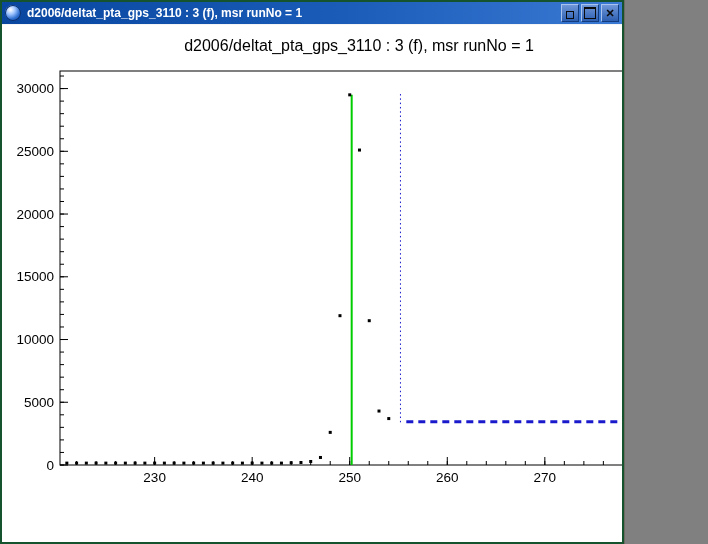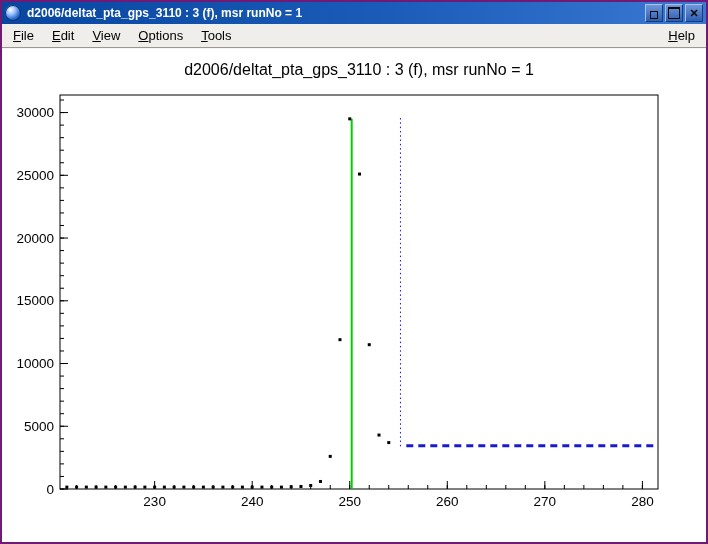--- a/index.html
+++ b/index.html
@@ -1,18 +1,18 @@
 <!DOCTYPE html>
 <html><head>
 <meta charset="utf-8">
 <style>
   html,body{margin:0;padding:0;background:#808080;font-family:"Liberation Sans",sans-serif;}
   .window{
-    width:708px;height:544px;box-sizing:border-box;
-    background:#0c4a6e;border:2px solid #701a75;outline:1px solid #6e6a64;
+    width:624px;height:544px;box-sizing:border-box;
+    background:#0c4a6e;border:2px solid #14532d;outline:1px solid #6e6a64;
     display:flex;flex-direction:column;overflow:hidden;
   }
   .titlebar{
     height:22px;flex:0 0 22px;display:flex;align-items:center;gap:4px;
     background:linear-gradient(90deg,#0846a0 0%,#1a5cb8 55%,#3a79d4 100%);
     padding:0 3px;color:#fff;
   }
   .app-icon{
     width:16px;height:16px;border-radius:50%;flex:0 0 16px;
     background:radial-gradient(circle at 35% 30%,#ffffff 0%,#9cc2ff 30%,#2f6fd0 60%,#0a2f86 100%);
@@ -53,28 +53,20 @@
         </span>
       <span class="win-btn">
           <span class="glyph-max"></span>
         </span>
       <span class="win-btn">
           <span class="glyph-close">✕</span>
         </span>
     </span>
   </div>
 
-  <div class="menubar">
-    <span class="menu-item">File</span>
-    <span class="menu-item">Edit</span>
-    <span class="menu-item">View</span>
-    <span class="menu-item">Options</span>
-    <span class="menu-item">Tools</span>
-    <span class="menu-item menu-help">Help</span>
-  </div>
 
   <div class="content">
     <svg id="plot-svg" width="704" height="495" viewBox="0 0 704 495">
         <rect x="58" y="46" width="598" height="394" fill="none" stroke="#000000" stroke-width="1"></rect>
         <line x1="74.58401305057085" y1="440" x2="74.58401305057085" y2="436" stroke="#000"></line>
         <line x1="94.09461663947786" y1="440" x2="94.09461663947786" y2="436" stroke="#000"></line>
         <line x1="113.60522022838487" y1="440" x2="113.60522022838487" y2="436" stroke="#000"></line>
         <line x1="133.11582381729187" y1="440" x2="133.11582381729187" y2="436" stroke="#000"></line>
         <line x1="152.6264274061989" y1="440" x2="152.6264274061989" y2="436" stroke="#000"></line>
         <line x1="172.13703099510593" y1="440" x2="172.13703099510593" y2="436" stroke="#000"></line>

